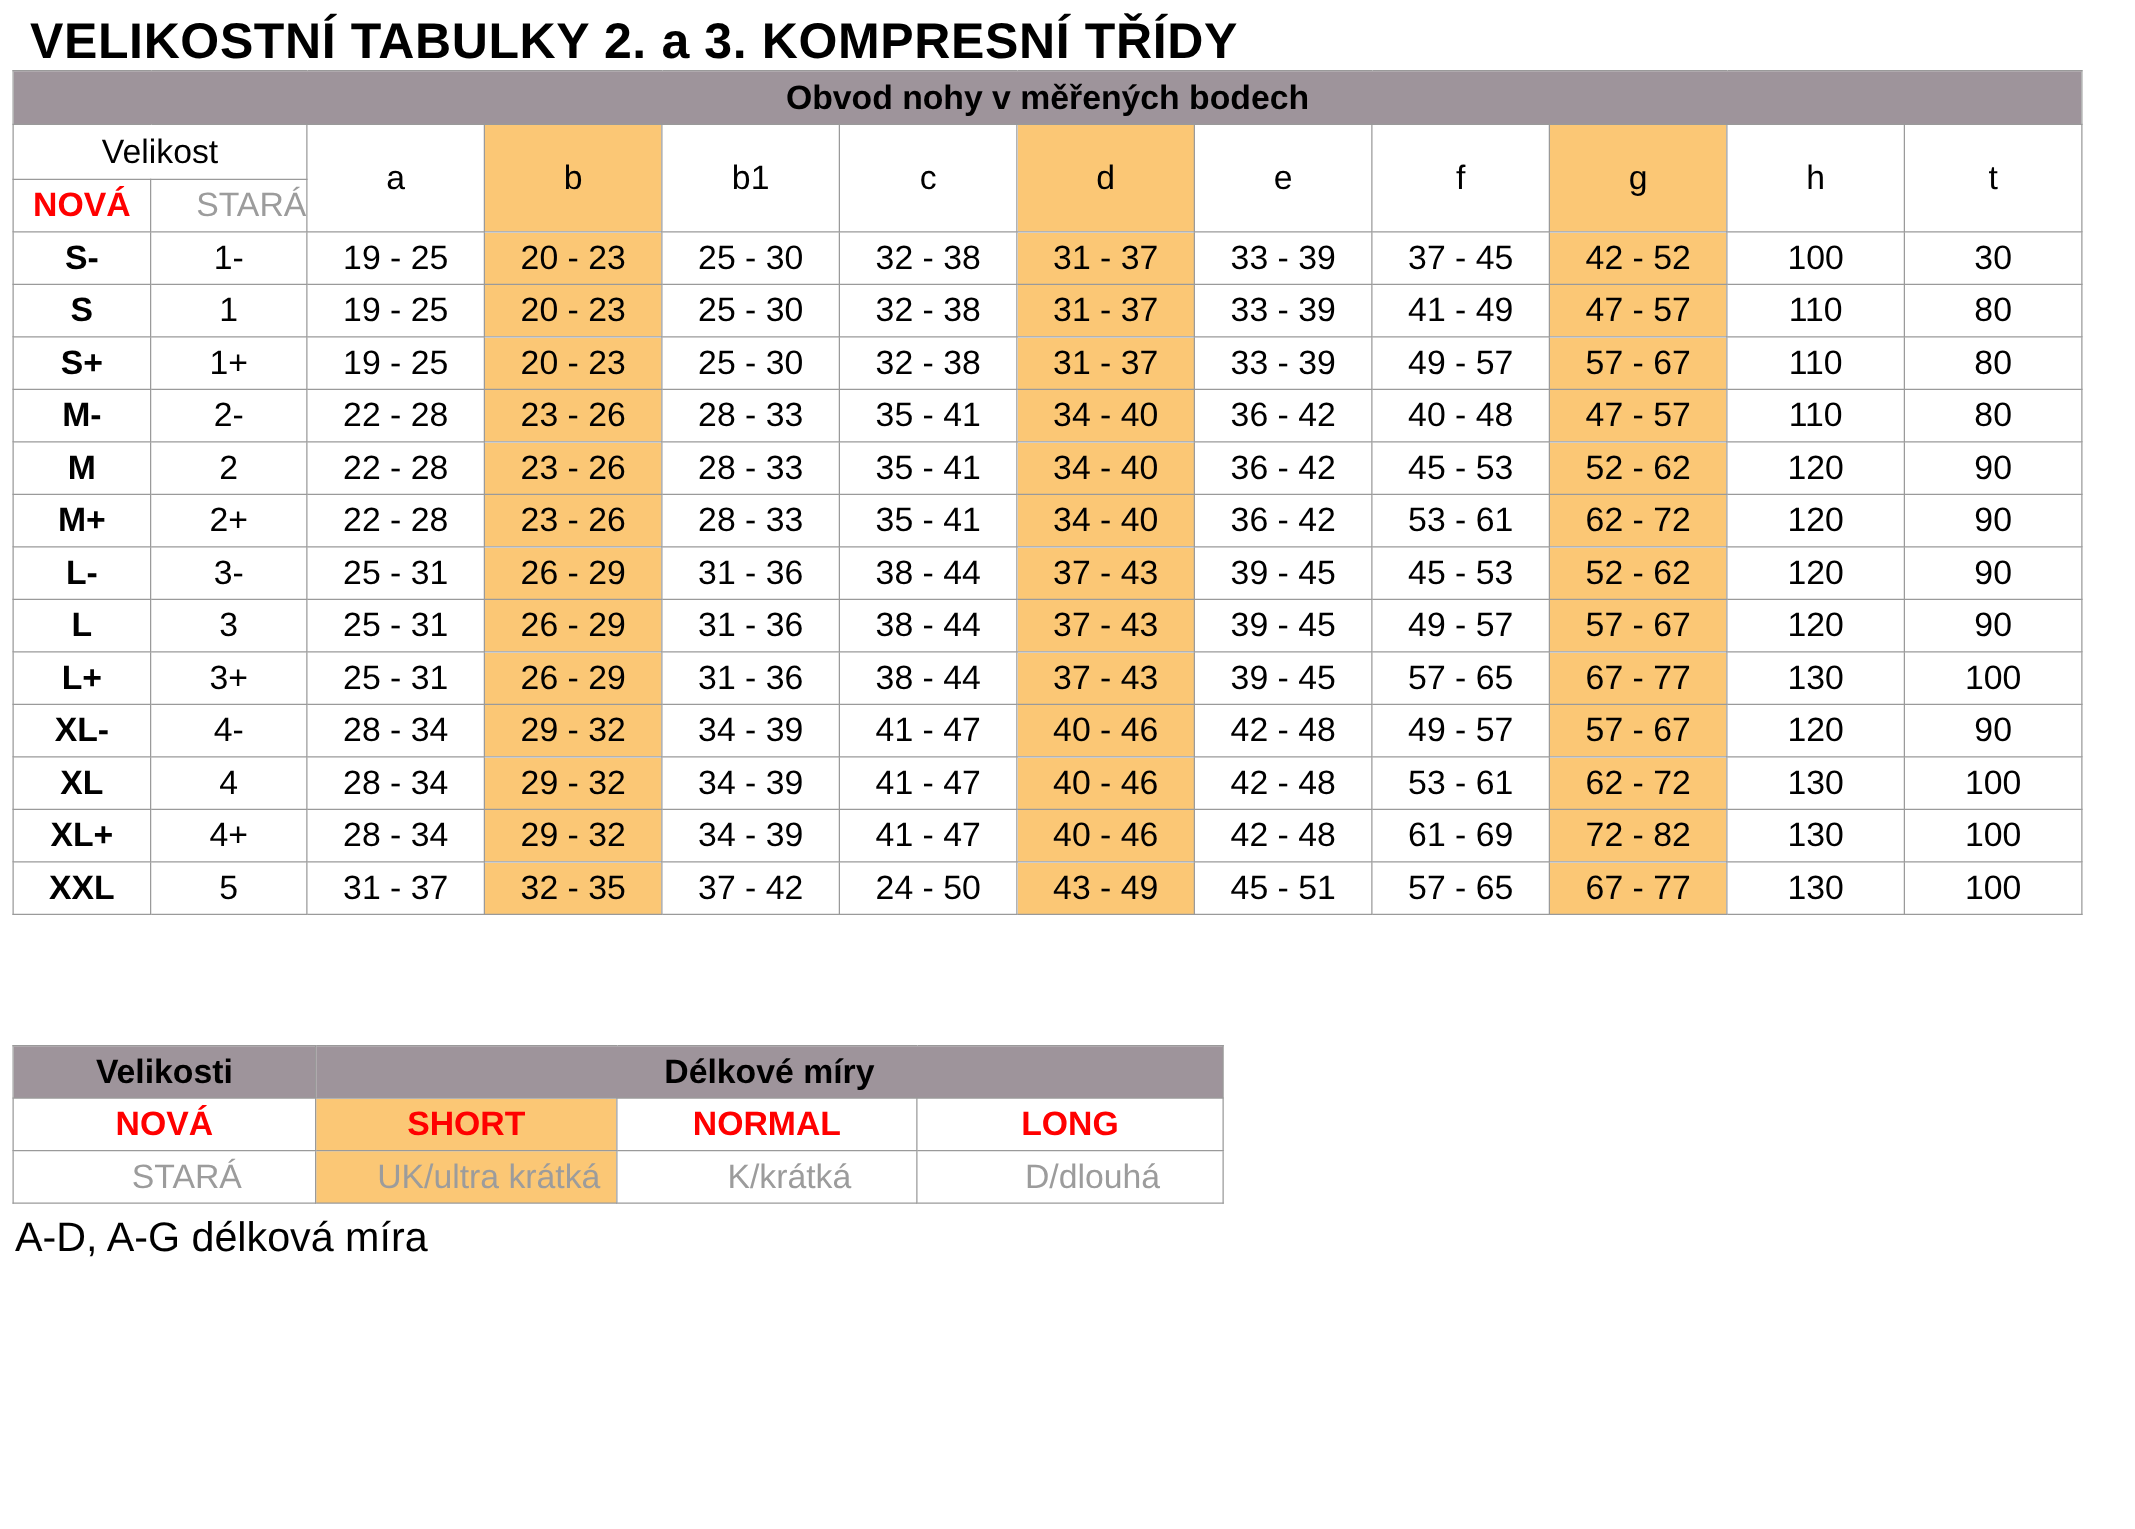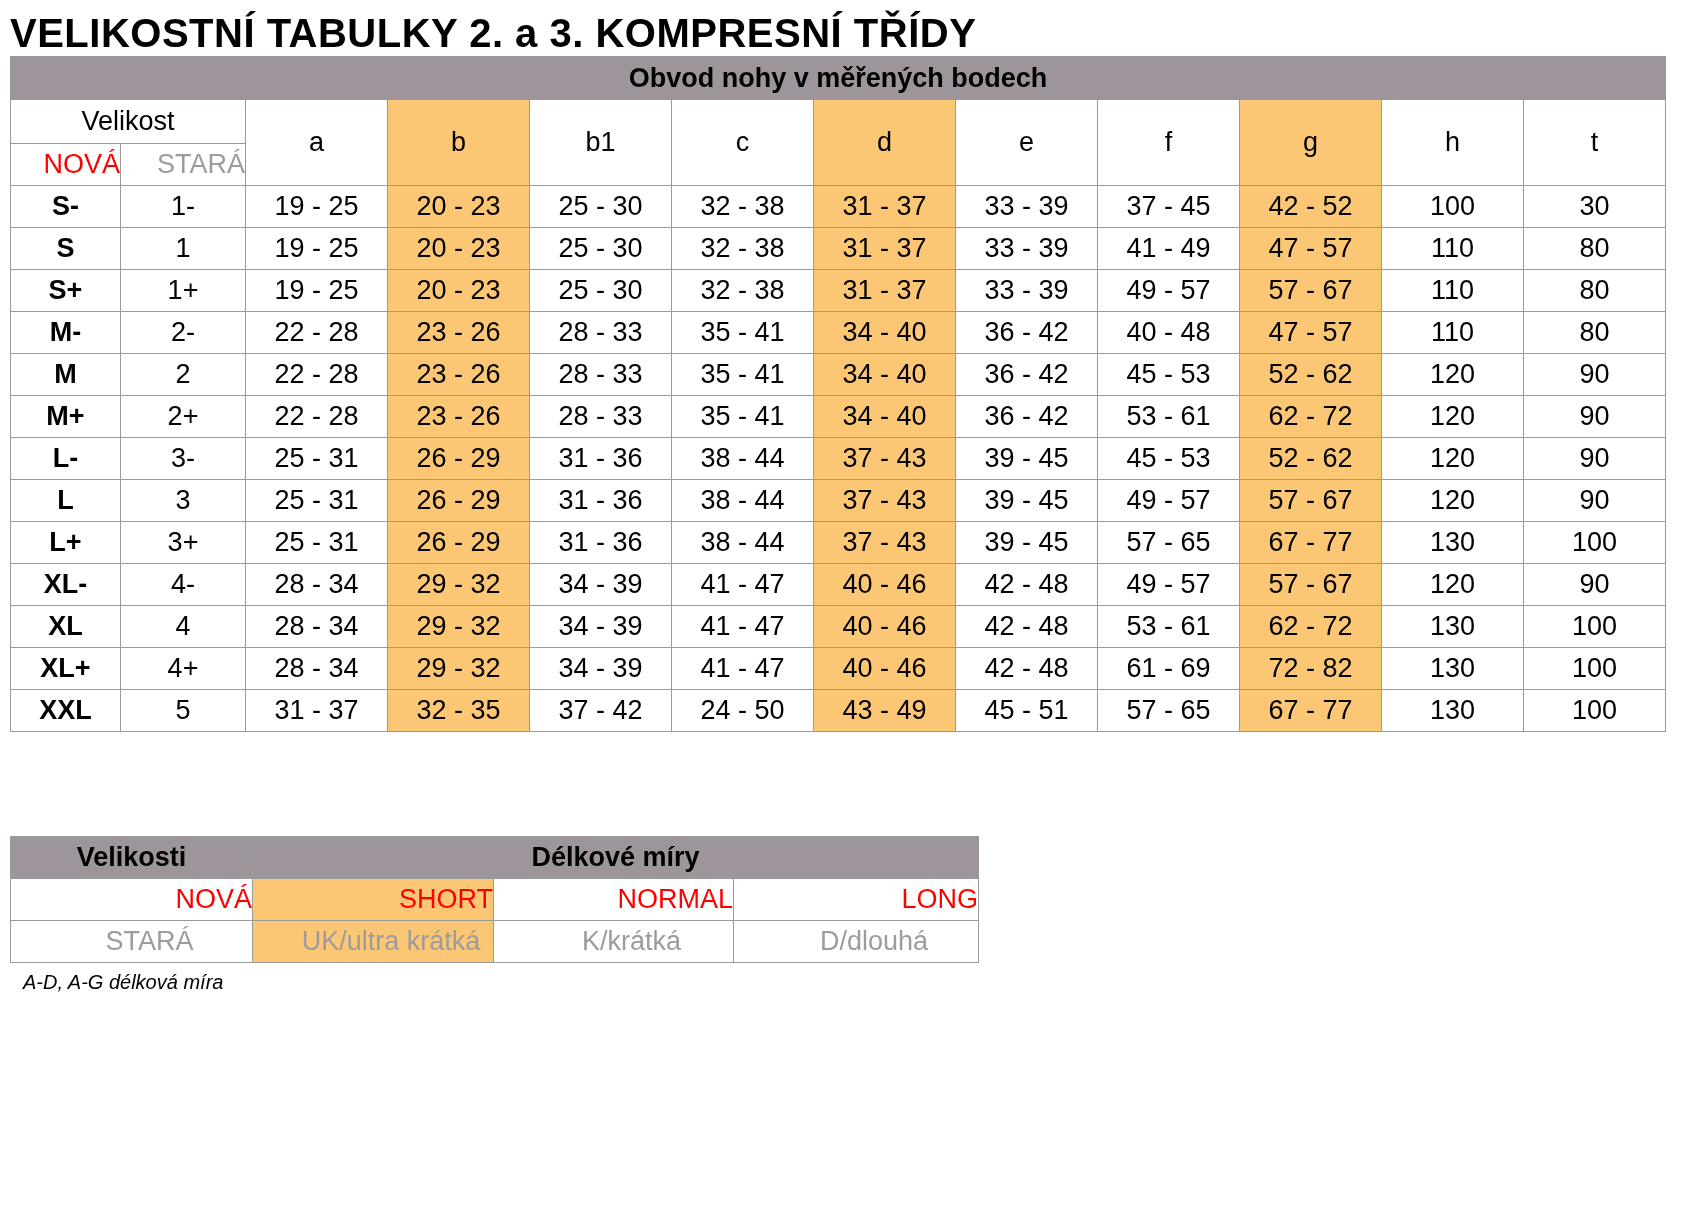--- a/index.html
+++ b/index.html
@@ -11,21 +11,21 @@
   }
   .page {
     width: 1708px;
     height: 1223px;
     position: relative;
     background: #ffffff;
     overflow: hidden;
   }
   .page-title {
     margin: 0;
-    padding: 10px 0 0 10px;
+    padding: 10px 0 0 24px;
     font-size: 40px;
     font-weight: bold;
     line-height: 1.15;
     letter-spacing: 0.5px;
   }
   table {
     border-collapse: collapse;
     margin-left: 10px;
     table-layout: fixed;
   }
@@ -44,39 +44,38 @@
   .main-table .band-cell {
     background: var(--band, #9e949b);
     font-weight: bold;
     height: 42px;
   }
   .main-table .velikost-row th { height: 43px; }
   .main-table .subhead-row th { height: 41px; }
   .main-table tbody td { height: 41px; }
   .orange { background: var(--orange, #fbc775); }
   .bold { font-weight: bold; }
-  .red-bold { color: var(--red, #ff0000); font-weight: normal; text-align: right; }
+  .red-bold { color: var(--red, #ff0000); font-weight: bold; }
   .gray-text { color: var(--gray, #9c9c9c); padding-left: 36px; }
   
   .length-table { margin-top: 104px; border-radius: 13px; }
   .length-table .band-cell {
     background: var(--band, #9e949b);
     font-weight: bold;
     height: 41px;
   }
   .length-table td, .length-table th { height: 41px; }
   .length-table .tall {
     height: 84px;
     line-height: 1.4;
     white-space: normal;
   }
   .footnote {
-    margin: 8px 0 0 23px;
-    font-size: 20px;
-    font-style: italic;
+    margin: 8px 0 0 12px;
+    font-size: 33px;
   }
 </style>
 </head>
 <body>
 
 <div class="page">
 
   <h1 class="page-title">VELIKOSTNÍ TABULKY 2. a 3. KOMPRESNÍ TŘÍDY</h1>
 
   <table class="main-table">

